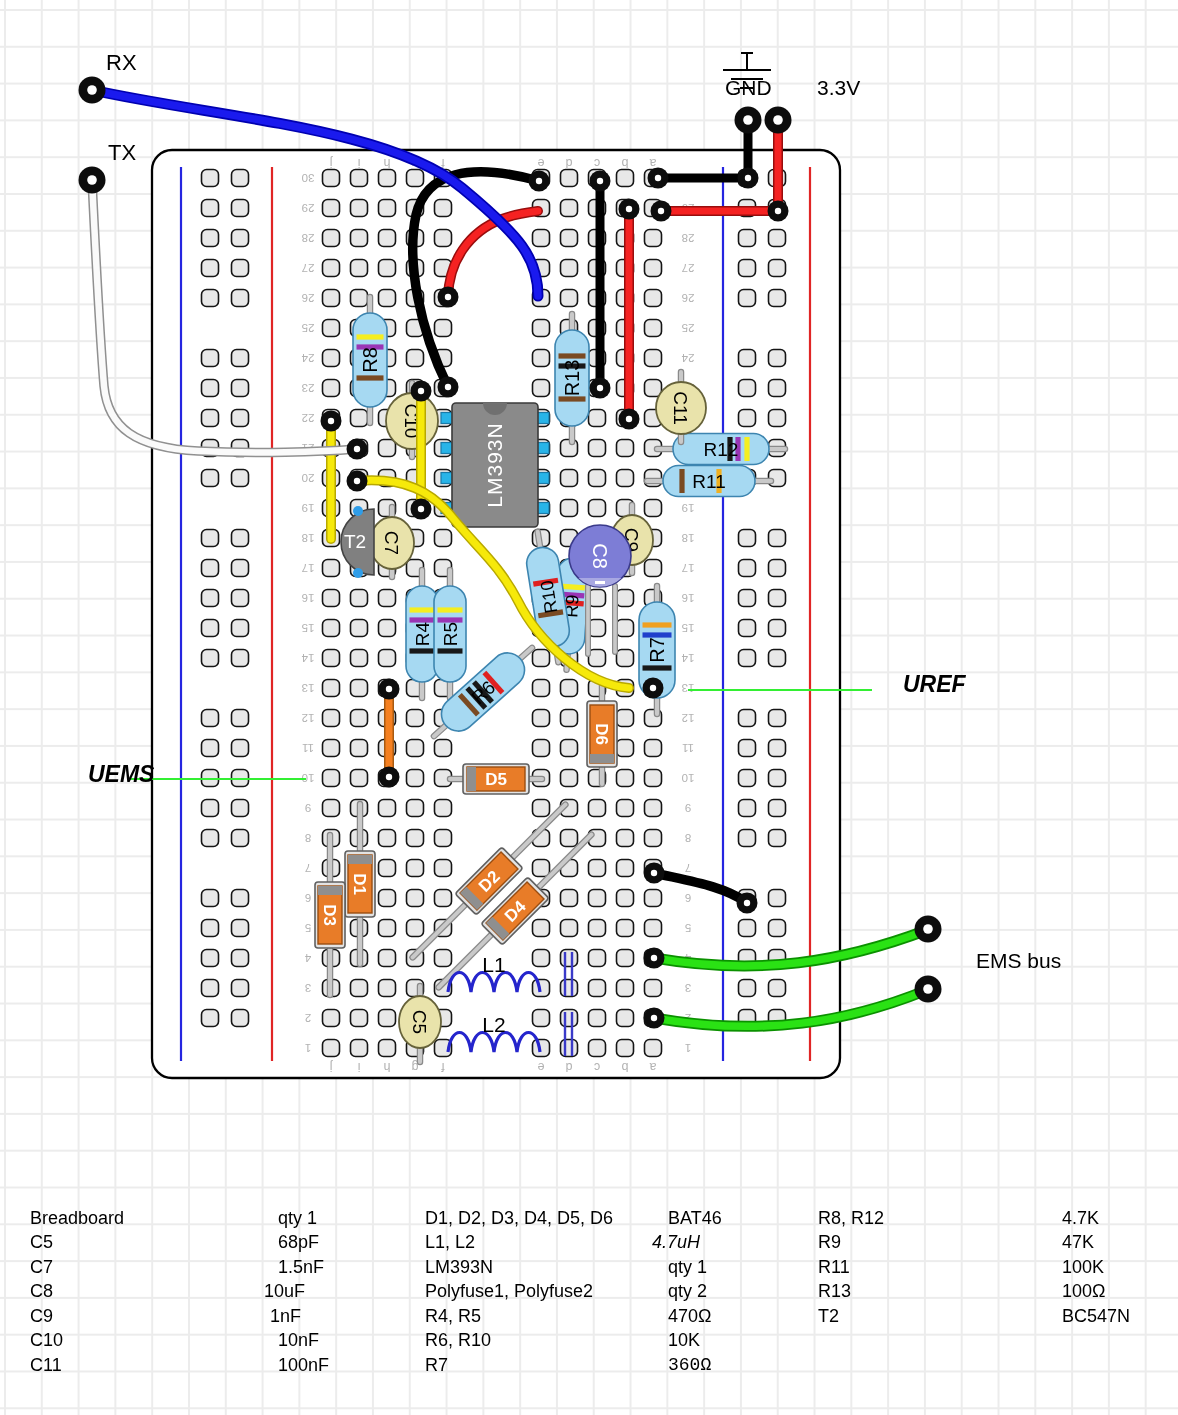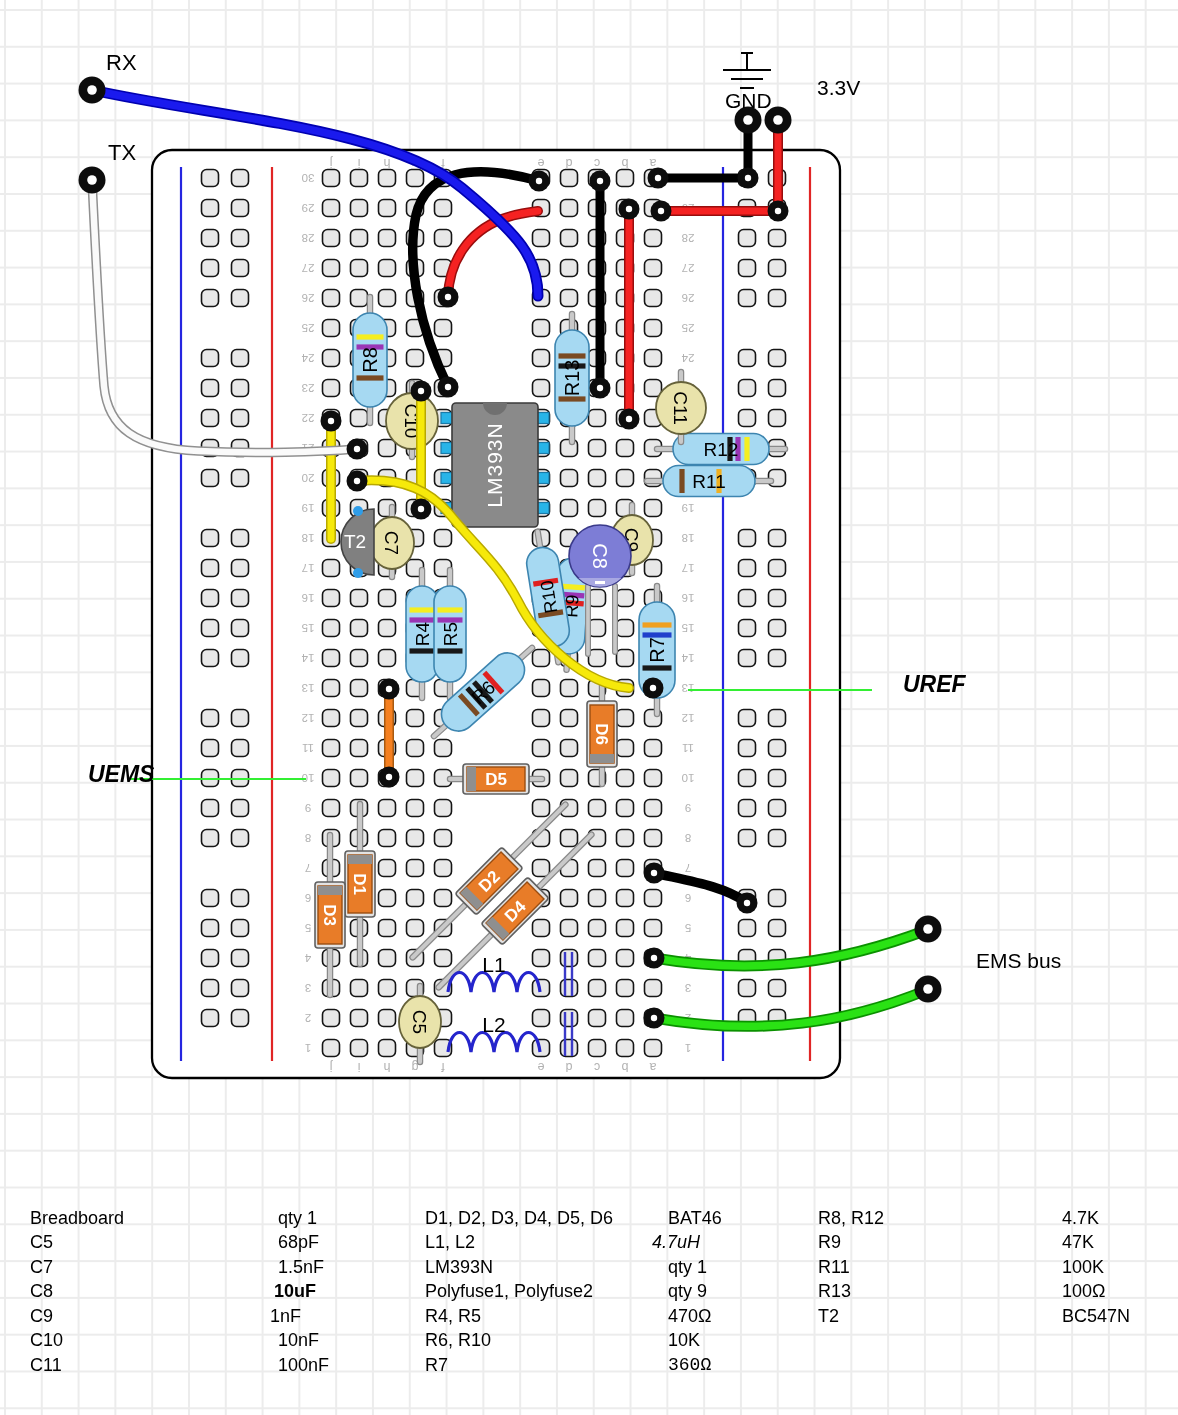--- a/index.html
+++ b/index.html
@@ -865,21 +865,21 @@
         <line x1="731" y1="79" x2="763" y2="79" stroke="#000" stroke-width="2"></line>
         <line x1="740" y1="88" x2="754" y2="88" stroke="#000" stroke-width="2"></line>
       </g>
       <g>
         <line x1="128" y1="779" x2="306" y2="779" stroke="#33ef33" stroke-width="2"></line>
         <line x1="688" y1="690" x2="872" y2="690" stroke="#33ef33" stroke-width="2"></line>
       </g>
     </svg>
   <div class="lbl pin-lbl" style="left:78px;top:52px">RX</div>
   <div class="lbl pin-lbl" style="left:80px;top:142px">TX</div>
-  <div class="lbl pwr-lbl" style="left:697px;top:90px">GND</div>
+  <div class="lbl pwr-lbl" style="left:697px;top:77px">GND</div>
   <div class="lbl pwr-lbl" style="left:789px;top:77px">3.3V</div>
   <div class="lbl net" style="left:60px;top:763px">UEMS</div>
   <div class="lbl net" style="left:875px;top:673px">UREF</div>
   <div class="lbl pwr-lbl" style="left:948px;top:950px">EMS bus</div>
   <div id="parts-list">
       <div class="pl-cell" style="left: 30px; top: 1209px;">Breadboard</div>
       <div class="pl-cell" style="left: 278px; top: 1209px;">qty 1</div>
       <div class="pl-cell" style="left: 425px; top: 1209px;">D1, D2, D3, D4, D5, D6</div>
       <div class="pl-cell" style="left: 668px; top: 1209px;">BAT46</div>
       <div class="pl-cell" style="left: 818px; top: 1209px;">R8, R12</div>
@@ -890,23 +890,23 @@
       <div class="pl-cell" style="left: 652px; top: 1233.45px; font-style: italic;">4.7uH</div>
       <div class="pl-cell" style="left: 818px; top: 1233.45px;">R9</div>
       <div class="pl-cell" style="left: 1062px; top: 1233.45px;">47K</div>
       <div class="pl-cell" style="left: 30px; top: 1257.9px;">C7</div>
       <div class="pl-cell" style="left: 278px; top: 1257.9px;">1.5nF</div>
       <div class="pl-cell" style="left: 425px; top: 1257.9px;">LM393N</div>
       <div class="pl-cell" style="left: 668px; top: 1257.9px;">qty 1</div>
       <div class="pl-cell" style="left: 818px; top: 1257.9px;">R11</div>
       <div class="pl-cell" style="left: 1062px; top: 1257.9px;">100K</div>
       <div class="pl-cell" style="left: 30px; top: 1282.35px;">C8</div>
-      <div class="pl-cell" style="left: 274px; top: 1282.35px; font-weight: bold;">10uF</div>
+      <div class="pl-cell" style="left: 264px; top: 1282.35px;">10uF</div>
       <div class="pl-cell" style="left: 425px; top: 1282.35px;">Polyfuse1, Polyfuse2</div>
-      <div class="pl-cell" style="left: 668px; top: 1282.35px;">qty 9</div>
+      <div class="pl-cell" style="left: 668px; top: 1282.35px;">qty 2</div>
       <div class="pl-cell" style="left: 818px; top: 1282.35px;">R13</div>
       <div class="pl-cell" style="left: 1062px; top: 1282.35px;">100Ω</div>
       <div class="pl-cell" style="left: 30px; top: 1306.8px;">C9</div>
       <div class="pl-cell" style="left: 270px; top: 1306.8px;">1nF</div>
       <div class="pl-cell" style="left: 425px; top: 1306.8px;">R4, R5</div>
       <div class="pl-cell" style="left: 668px; top: 1306.8px;">470Ω</div>
       <div class="pl-cell" style="left: 818px; top: 1306.8px;">T2</div>
       <div class="pl-cell" style="left: 1062px; top: 1306.8px;">BC547N</div>
       <div class="pl-cell" style="left: 30px; top: 1331.25px;">C10</div>
       <div class="pl-cell" style="left: 278px; top: 1331.25px;">10nF</div>

